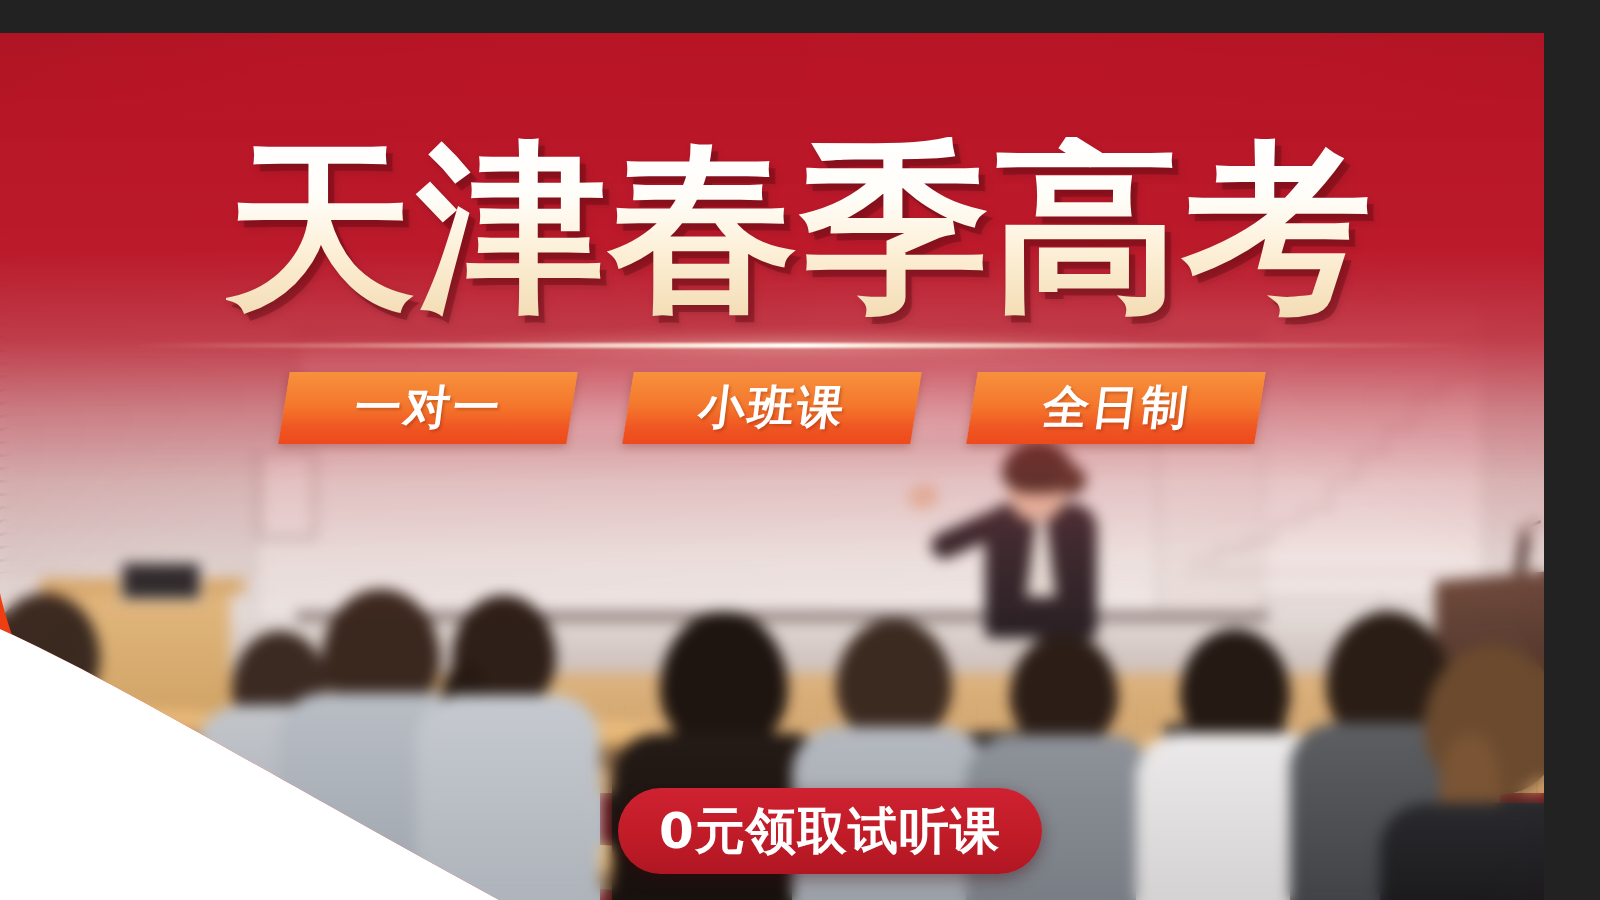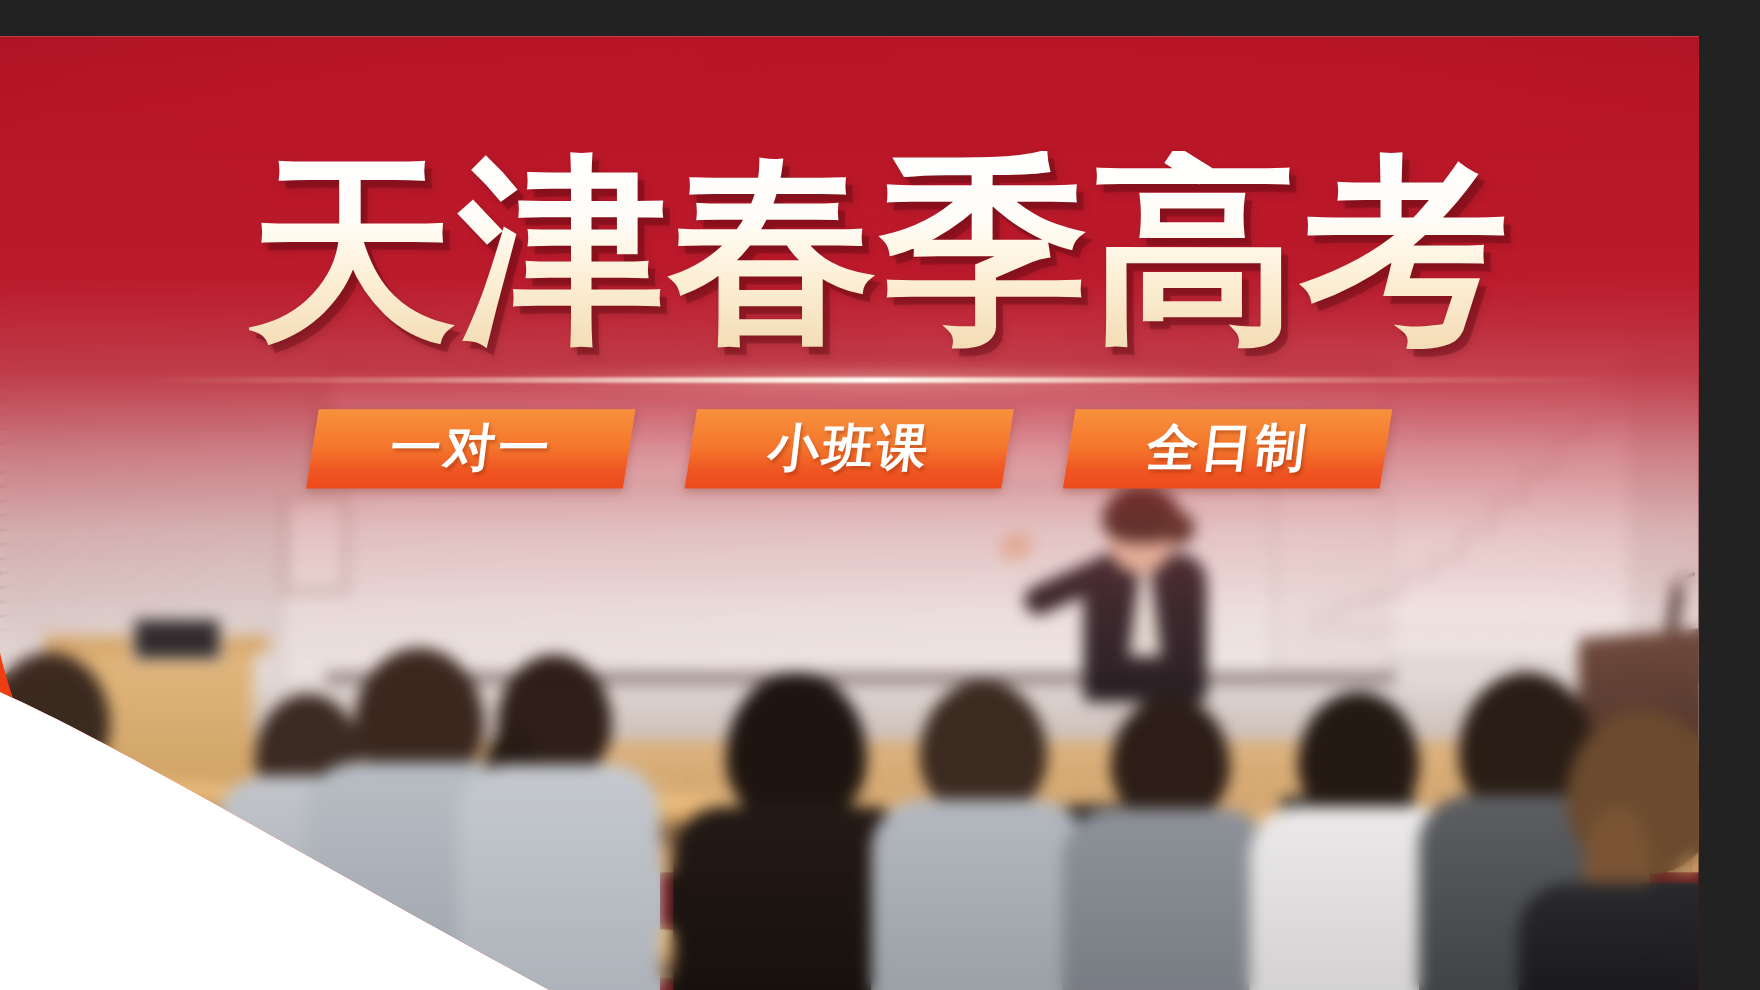--- a/index.html
+++ b/index.html
@@ -344,20 +344,23 @@
       <span>一对一</span>
     </div>
     <div class="tag t2">
       <span>小班课</span>
     </div>
     <div class="tag t3">
       <span>全日制</span>
     </div>
   </div>
 
+  <div class="cta">
+    <span>0元领取试听课</span>
+  </div>
 
   <svg class="swoosh" viewBox="0 0 1600 900">
     <defs>
       <linearGradient id="swGrad" x1="0" y1="0" x2="1" y2="1">
         <stop offset="0%" stop-color="#F04010"></stop>
         <stop offset="30%" stop-color="#E8331B"></stop>
         <stop offset="70%" stop-color="#C01F28"></stop>
         <stop offset="100%" stop-color="#9E1030"></stop>
       </linearGradient>
     </defs>

